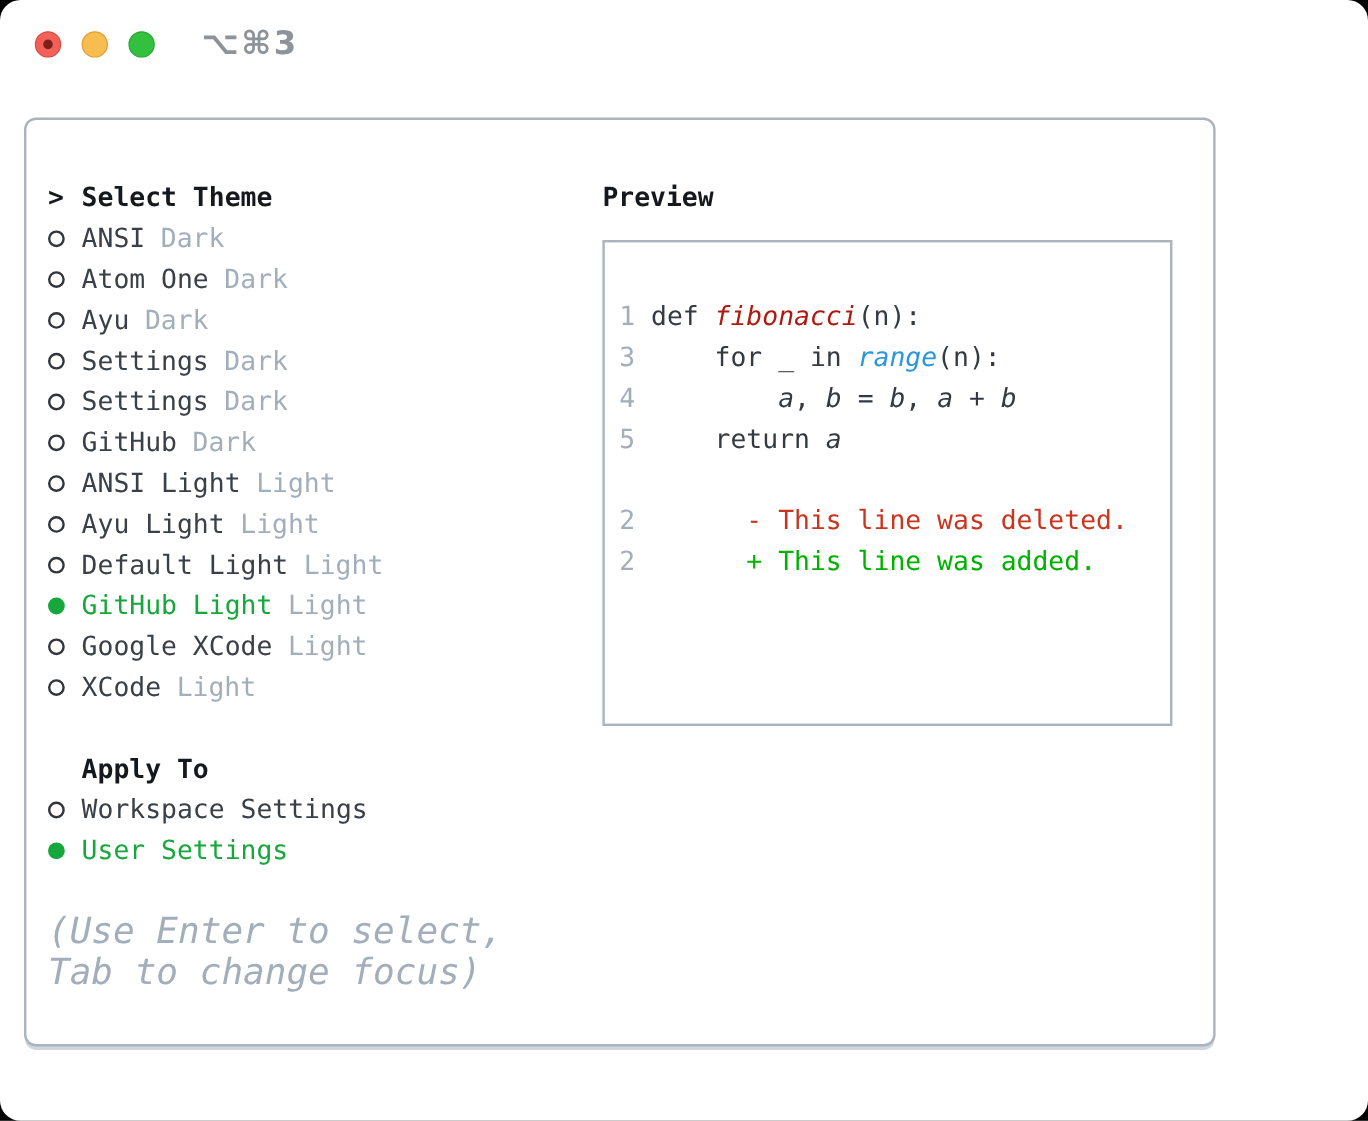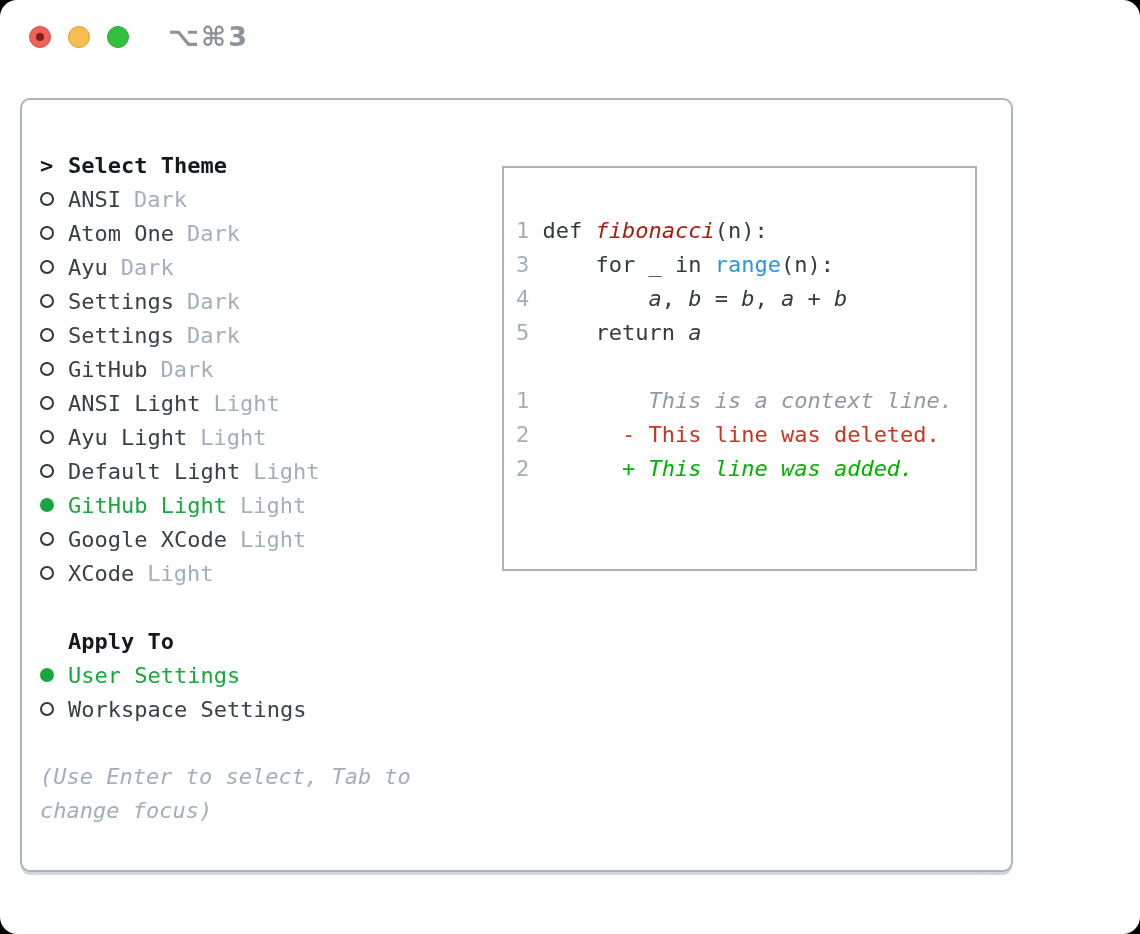--- a/index.html
+++ b/index.html
@@ -67,40 +67,40 @@
   }
   .circle.filled{background:var(--green);border-color:var(--green);}
   .hdr{font-weight:bold;color:var(--ink);}
   .item-name{color:var(--item);}
   .item-name.sel{color:var(--green);}
   .variant{color:var(--muted);margin-left:13px;}
   .apply-hdr{padding-left:28px;}
   .spacer{height:34px;}
   .hint{
     margin-top:34px;width:400px;
-    font-size:22px;line-height:34px;color:var(--muted);font-style:italic;
+    font-size:30px;line-height:34px;color:var(--muted);font-style:italic;
   }
   
   .preview-box{
     margin-top:18px;width:475px;height:405px;
     border:2px solid var(--border);background:#fff;
     padding:46px 0 0 12px;overflow:hidden;
   }
   .code-line{
     height:34px;line-height:34px;font-size:22px;white-space:pre;
   }
   .lineno{color:var(--muted);}
   .s-fg{color:var(--code);text-align:right;}
   .s-fn{color:var(--fn);font-style:italic;}
   .s-var{color:var(--code);font-style:italic;}
   .s-num{color:var(--teal);font-style:italic;}
-  .s-blue{color:var(--blue);margin-top:26px;}
+  .s-blue{color:var(--blue);font-style:italic;margin-top:26px;}
   .s-ctx{color:var(--ctx);font-style:italic;}
   .s-del{color:var(--del);}
-  .s-add{color:var(--add);font-style:italic;}
+  .s-add{color:var(--add);}
 </style>
 </head>
 <body>
 
 <div class="window">
 
   <div class="titlebar">
     <span class="light red"></span>
     <span class="light yellow"></span>
     <span class="light green"></span>
@@ -130,36 +130,38 @@
           <div class="row"><span class="indicator"><span class="circle"></span></span><span class="item-name">XCode</span><span class="variant">Light</span></div>
         </div>
 
       <div class="spacer"></div>
 
       <div class="row apply-hdr">
         <span class="hdr">Apply To</span>
       </div>
 
       <div id="apply-list">
+          <div class="row"><span class="indicator"><span class="circle"></span></span><span class="item-name">Workspace Settings</span></div>
           <div class="row"><span class="indicator"><span class="circle filled"></span></span><span class="item-name sel">User Settings</span></div>
-          <div class="row"><span class="indicator"><span class="circle"></span></span><span class="item-name">Workspace Settings</span></div>
         </div>
 
       <div class="hint">(Use Enter to select, Tab to change focus)</div>
     </div>
 
     <div class="right-col">
+      <div class="row">
+        <span class="hdr">Preview</span>
+      </div>
       <div class="preview-box">
         <div id="preview-lines">
             <div class="code-line"><span class="lineno">1 </span><span class="s-fg">def </span><span class="s-fn">fibonacci</span><span class="s-fg">(n):</span></div>
             <div class="code-line"><span class="lineno">3 </span><span class="s-fg">    for _ in </span><span class="s-blue">range</span><span class="s-fg">(n):</span></div>
             <div class="code-line"><span class="lineno">4 </span><span class="s-fg">        </span><span class="s-var">a</span><span class="s-fg">, </span><span class="s-var">b</span><span class="s-fg"> = </span><span class="s-var">b</span><span class="s-fg">, </span><span class="s-var">a</span><span class="s-fg"> + </span><span class="s-var">b</span></div>
             <div class="code-line"><span class="lineno">5 </span><span class="s-fg">    return </span><span class="s-var">a</span></div>
             <div class="code-line"></div>
-            <div class="code-line"><span class="lineno">1 </span><span class="s-ctx">        This is a context line.</span></div>
             <div class="code-line"><span class="lineno">2 </span><span class="s-del">      - This line was deleted.</span></div>
             <div class="code-line"><span class="lineno">2 </span><span class="s-add">      + This line was added.</span></div>
           </div>
       </div>
     </div>
 
   </div>
 </div>
 
 </body></html>

